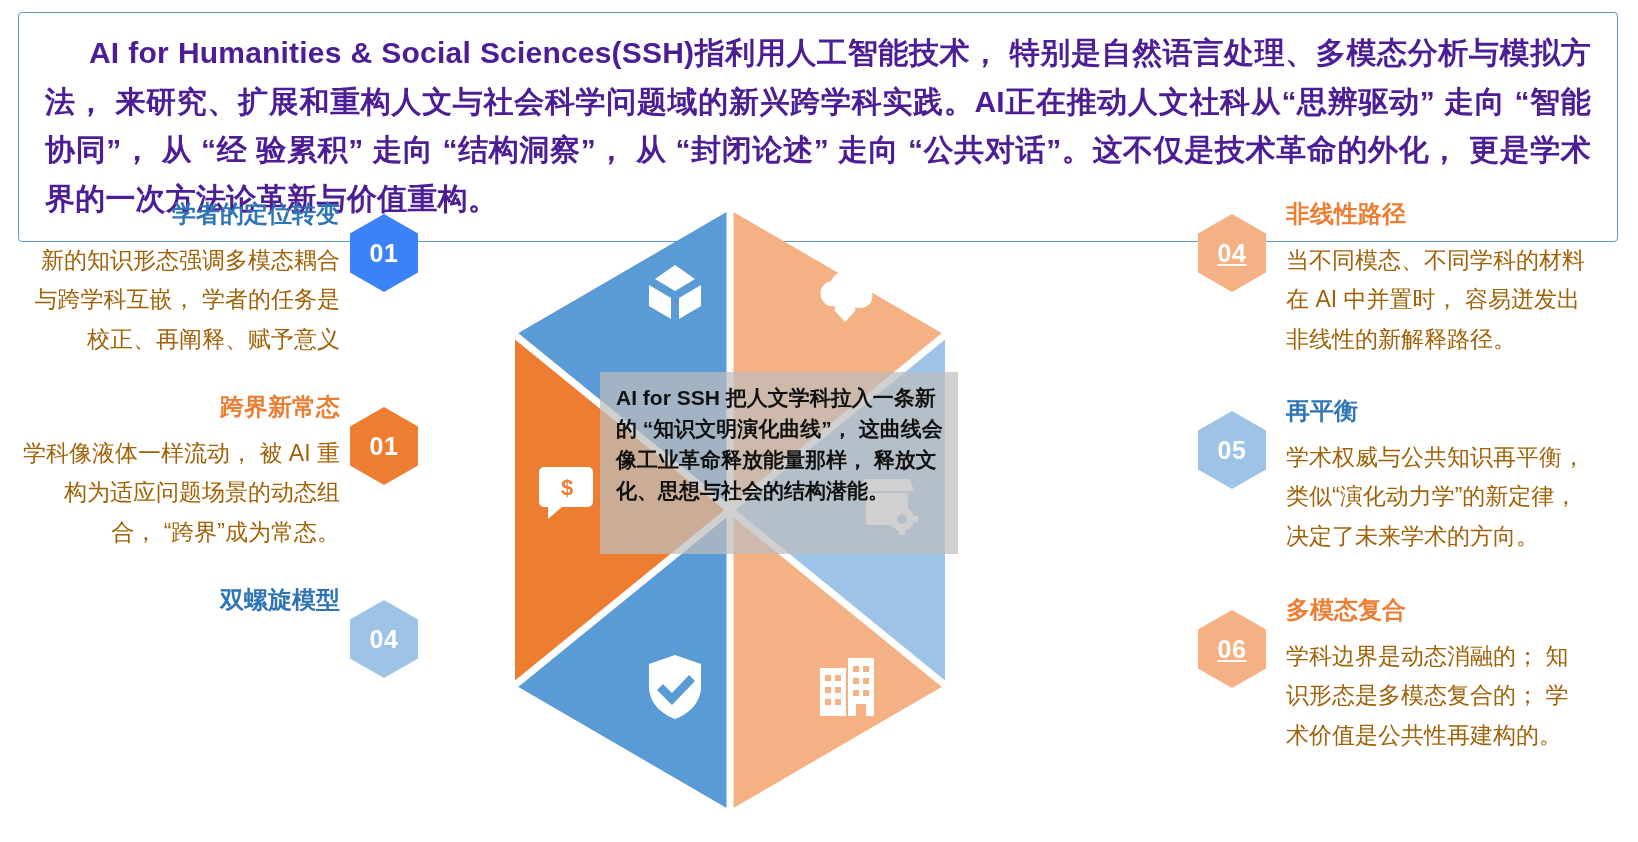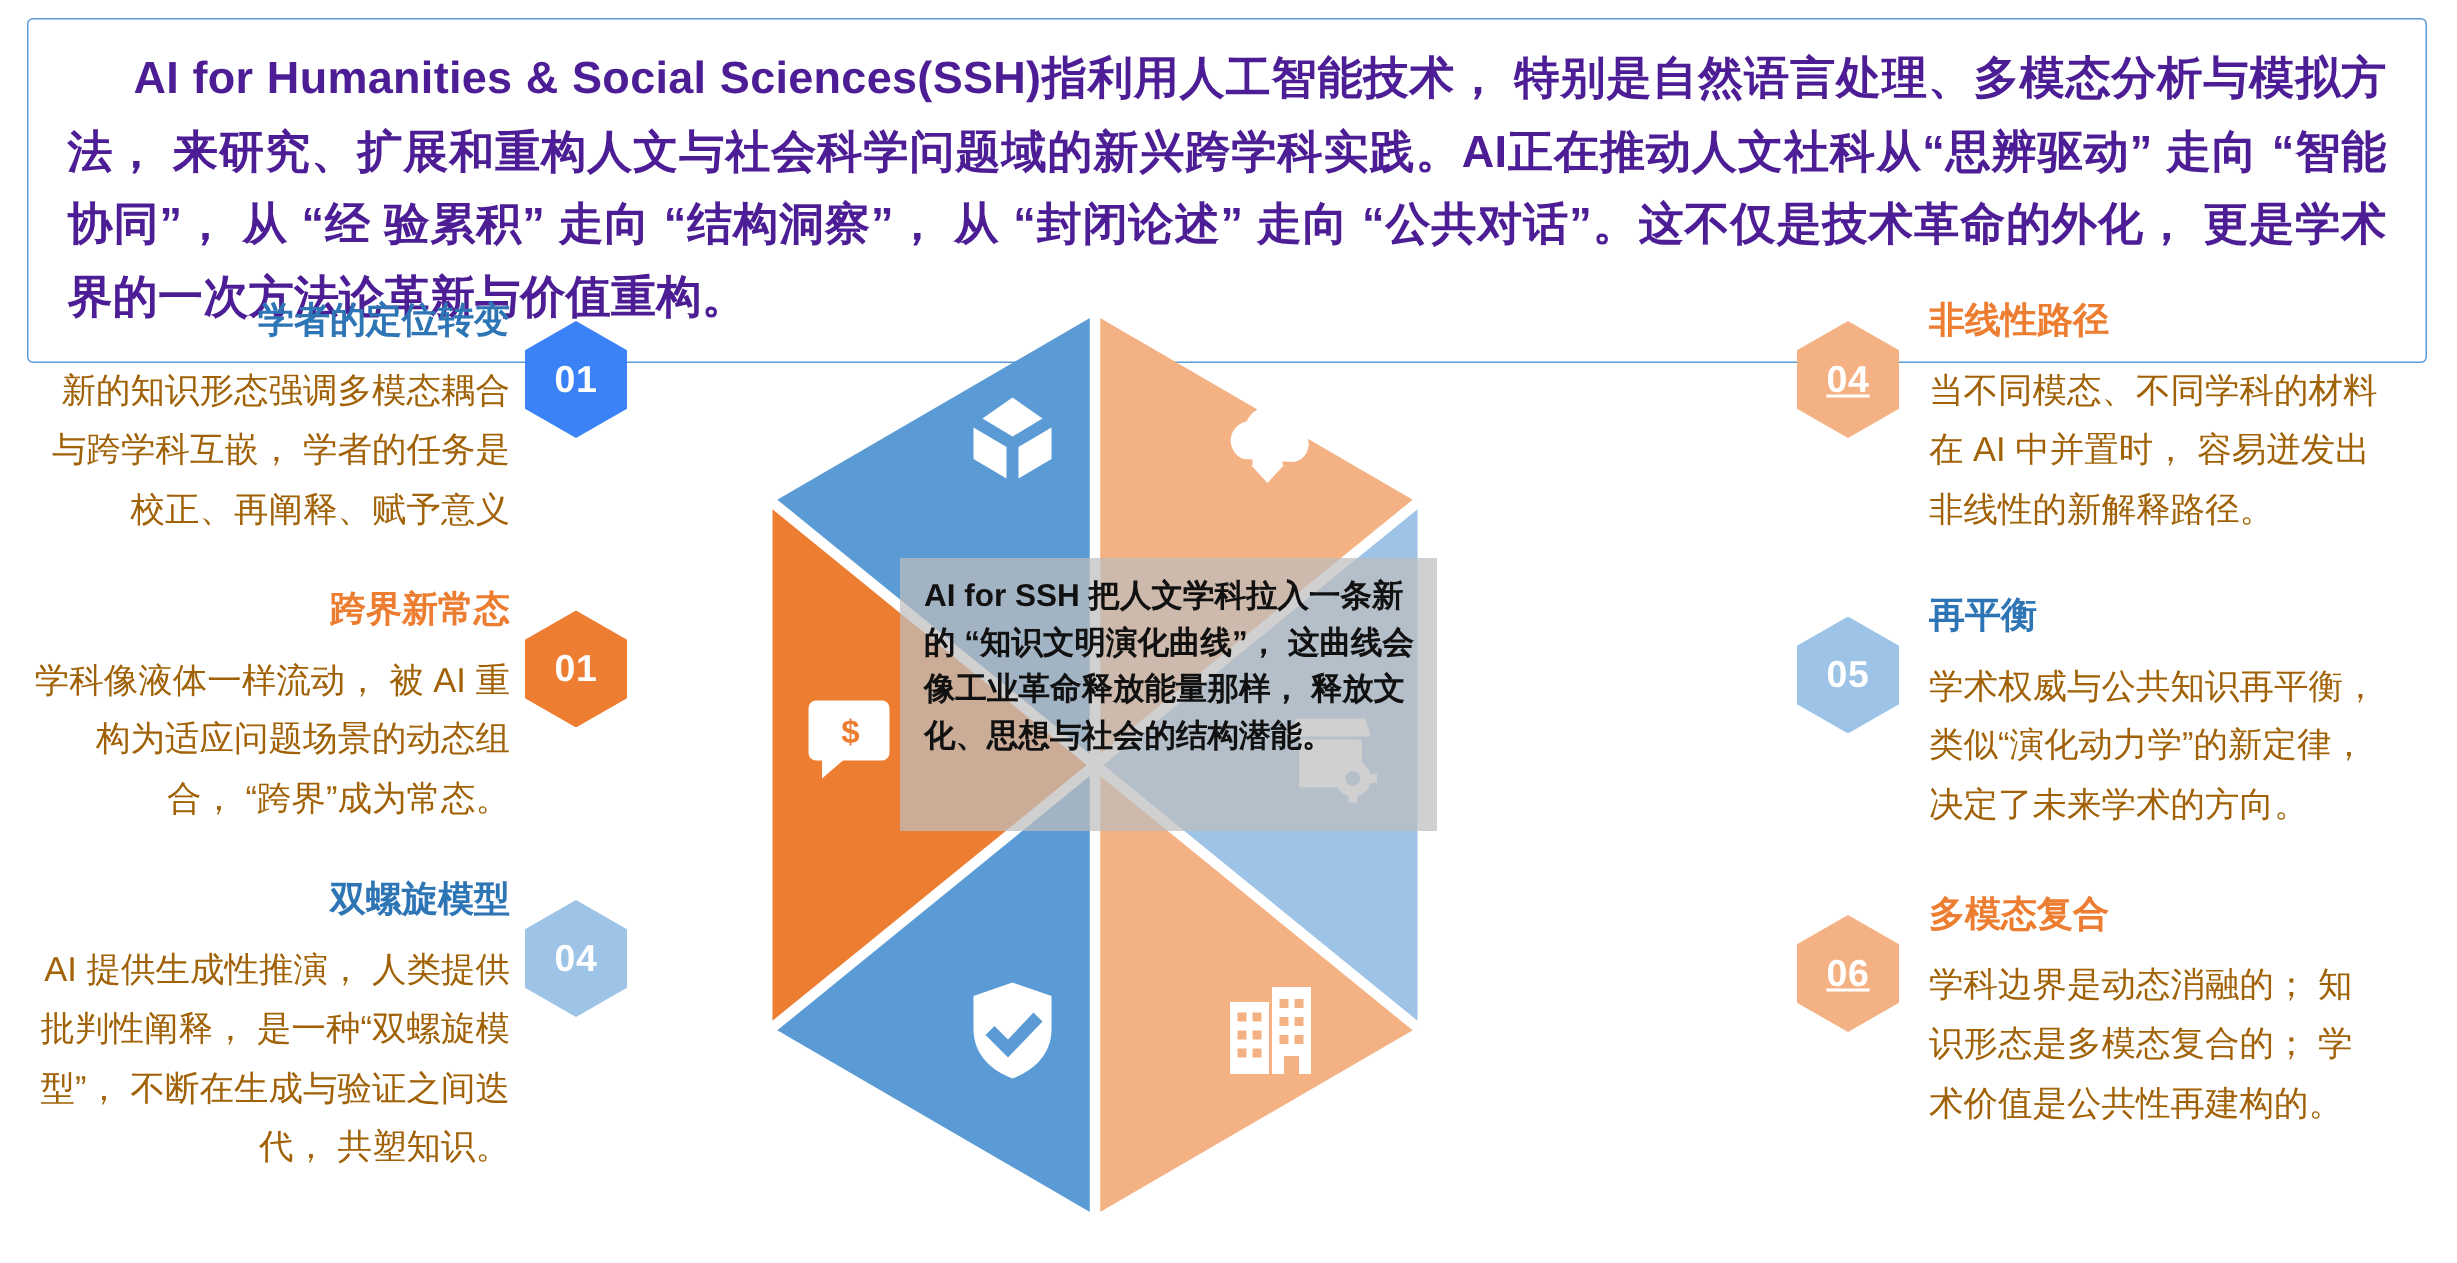--- a/index.html
+++ b/index.html
@@ -135,21 +135,20 @@
   </div>
 
   <div class="item" style="">
     <div class="item-title title-orange">跨界新常态</div>
     <div class="item-body">学科像液体一样流动， 被 AI 重构为适应问题场景的动态组合， “跨界”成为常态。</div>
     <div class="badge bg-orange-dark">01</div>
   </div>
 
   <div class="item" style="margin-top:8px;">
     <div class="item-title title-blue">双螺旋模型</div>
-    <div class="item-body">AI 提供生成性推演， 人类提供批判性阐释， 是一种“双螺旋模型”， 不断在生成与验证之间迭代， 共塑知识。</div>
     <div class="badge bg-blue-light">04</div>
   </div>
 
 </div>
 
 <div class="side-col" id="col-right">
 
   <div class="item">
     <div class="item-title title-orange">非线性路径</div>
     <div class="item-body">当不同模态、不同学科的材料在 AI 中并置时， 容易迸发出非线性的新解释路径。</div>

